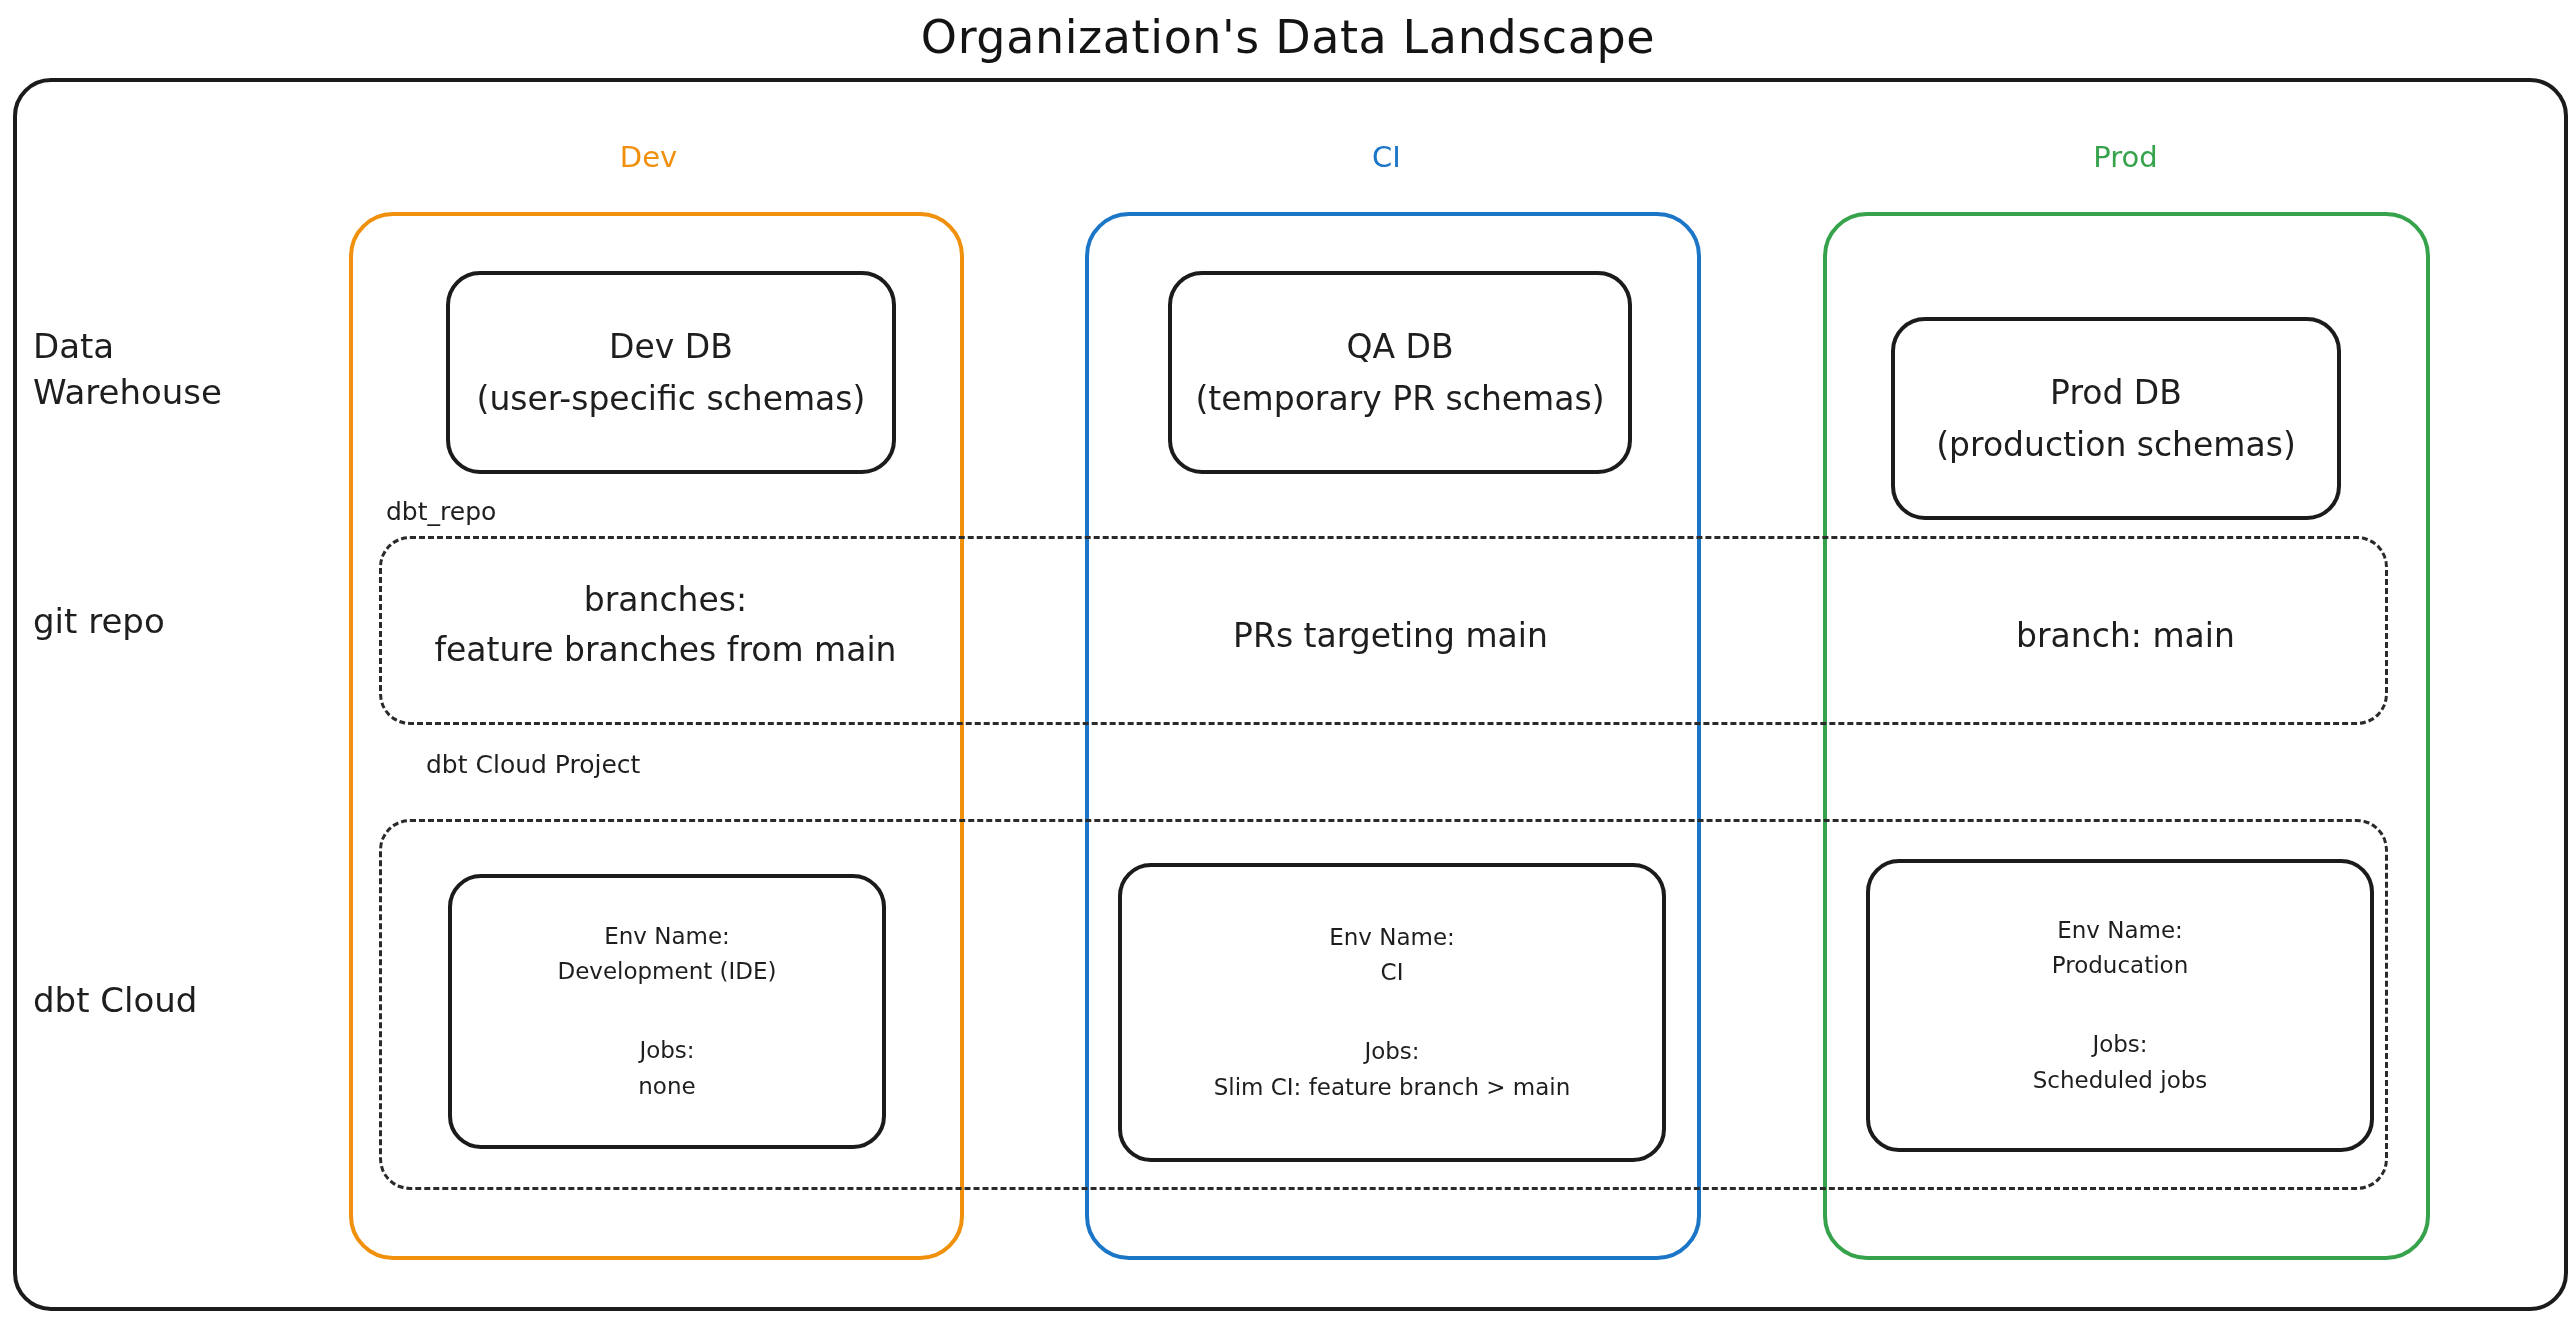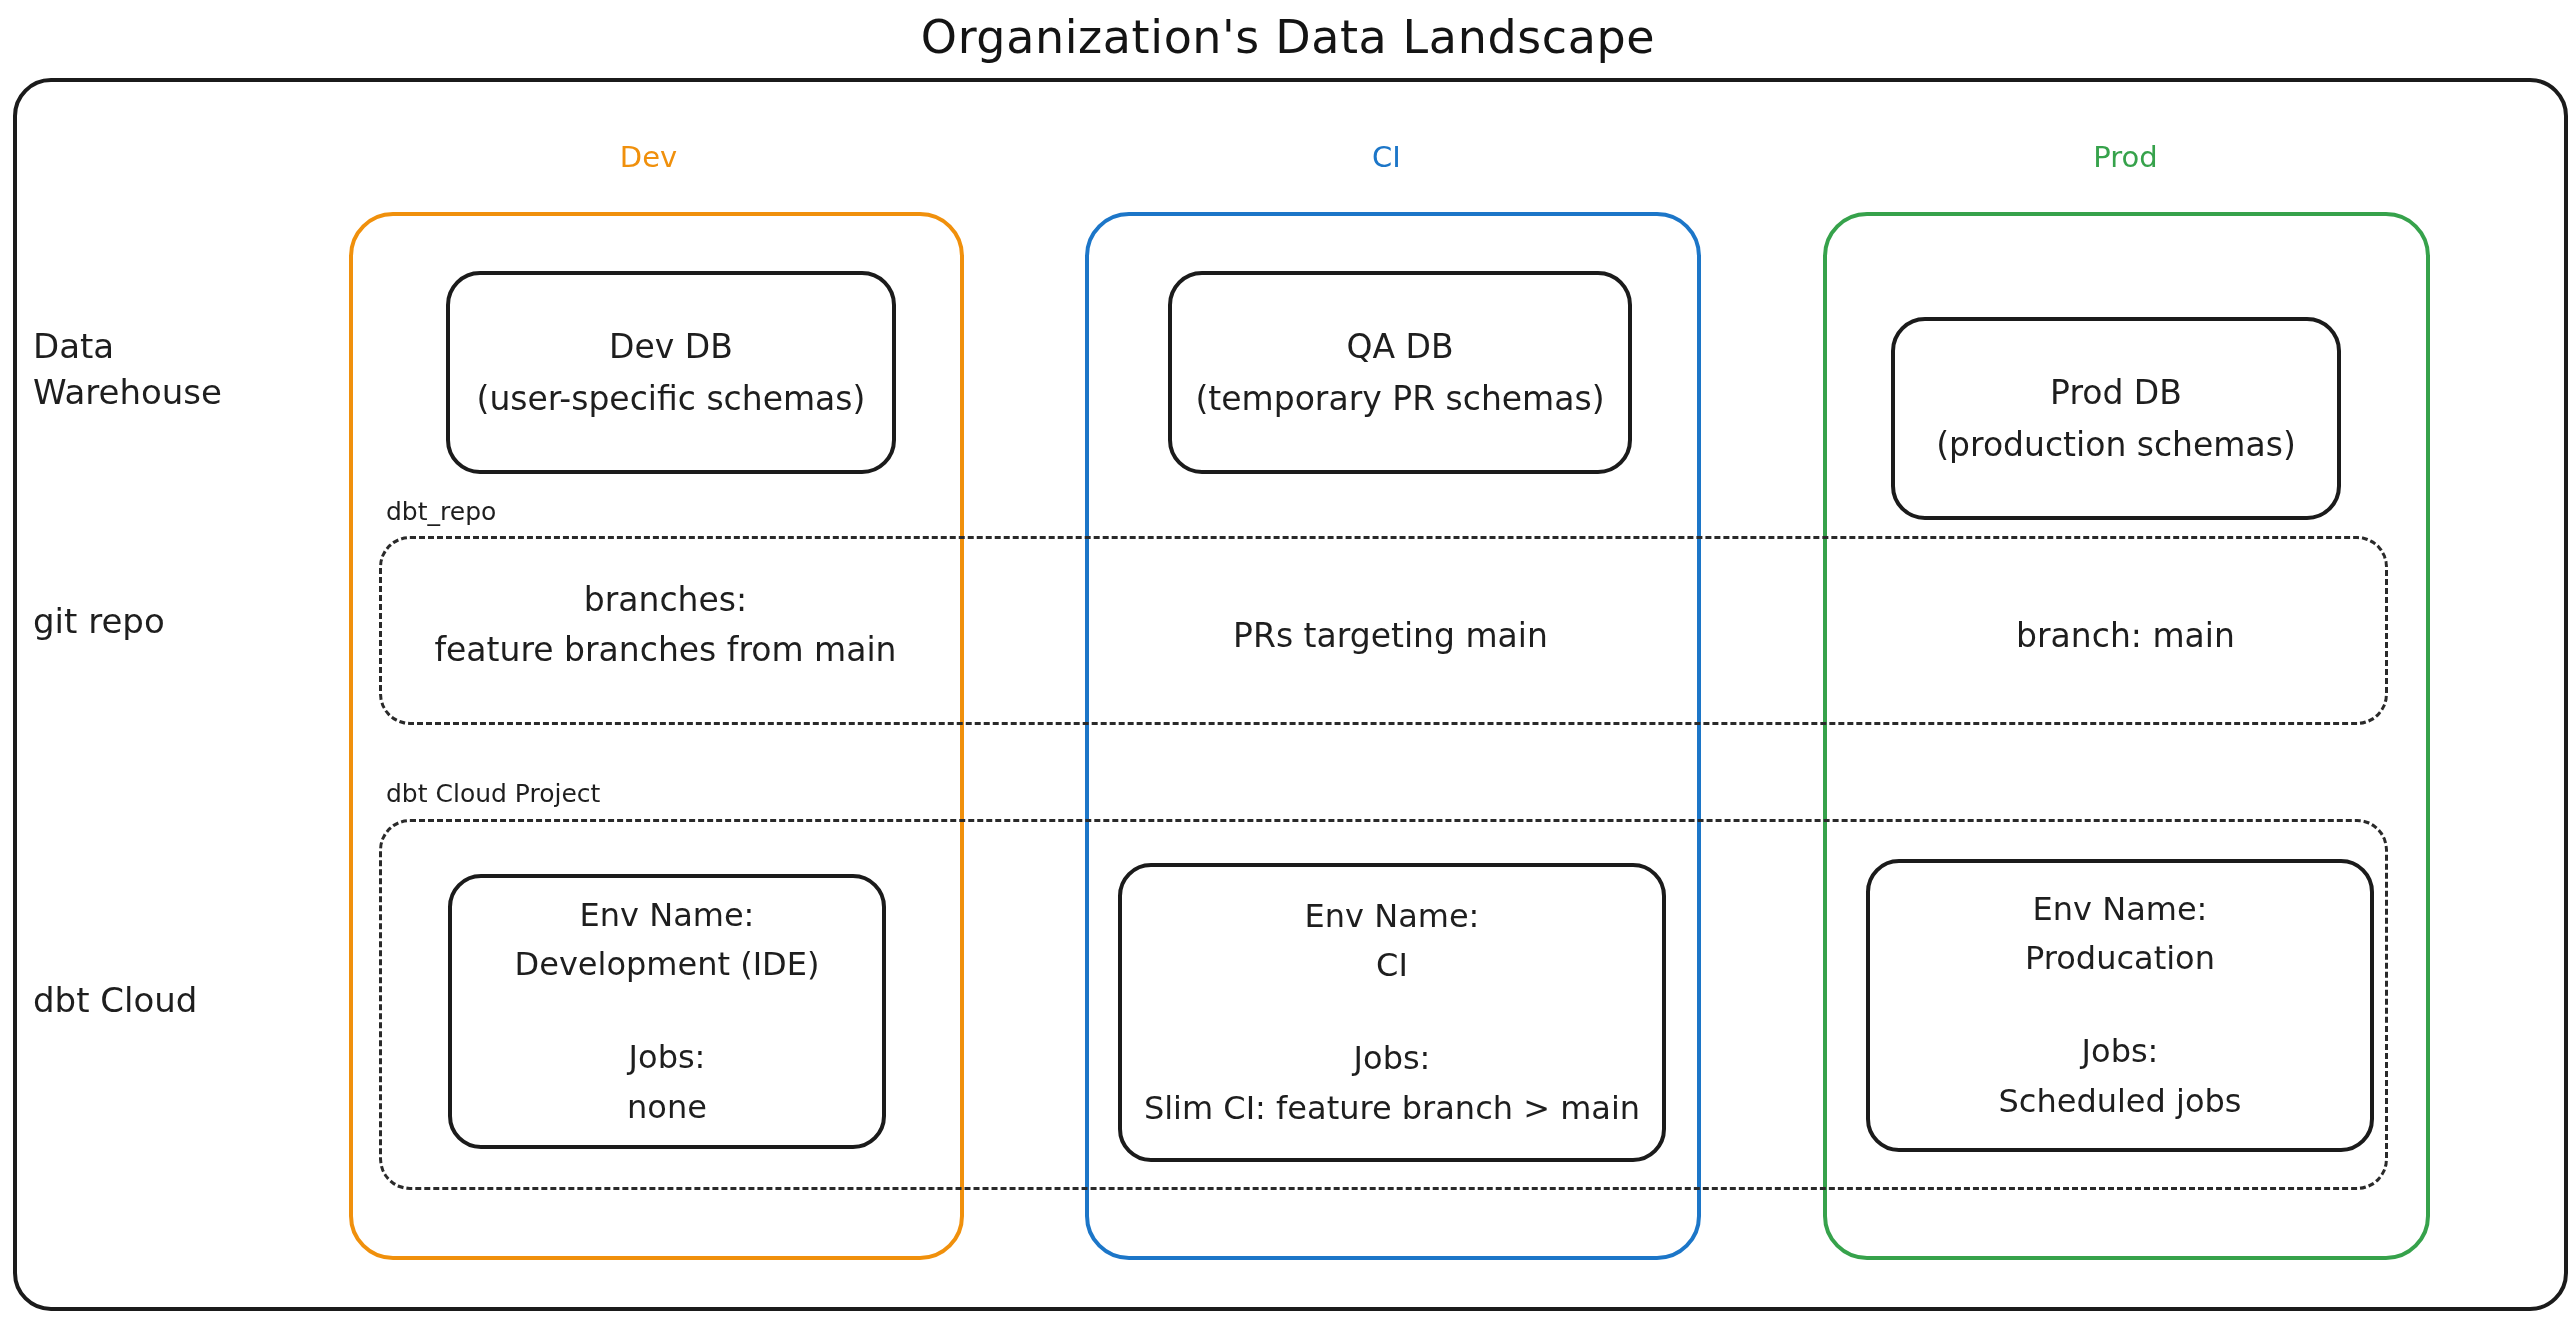--- a/index.html
+++ b/index.html
@@ -96,40 +96,40 @@
   }
   .dashed-band.git { top: 536px;  height: 183px; }
   .dashed-band.dbt { top: 819px; height: 365px; }
 
   .band-label {
     left: 386px;
     font-size: 25px;
     color: #1e1e1e;
   }
   .band-label.git { top: 497px; text-align: center; }
-  .band-label.dbt { top: 779px; }
+  .band-label.dbt { top: 750px; margin-left: 40px; }
 
   .git-text {
     font-size: 33px;
     line-height: 1.5;
     text-align: center;
     width: 503px;
   }
   .git-text.dev  { left: 414px;  top: 575px; }
   .git-text.ci   { left: 1139px; top: 611px; }
   .git-text.prod { left: 1874px; top: 611px; }
 
   .env-box {
     border: 4.1px solid #1b1b1b;
     border-radius: 33px;
     display: flex;
     flex-direction: column;
     align-items: center;
     justify-content: center;
-    font-size: 32px;
+    font-size: 23px;
     line-height: 1.55;
     text-align: center;
     background: #ffffff;
   }
   .env-box.dev  { left: 448px;  top: 874px; width: 430px; height: 267px; }
   .env-box.ci   { left: 1118px; top: 863px; width: 540px; height: 291px; }
   .env-box.prod { left: 1866px; top: 859px; width: 500px; height: 285px; }
   .env-spacer { height: 43px; }
 </style>
 </head>

